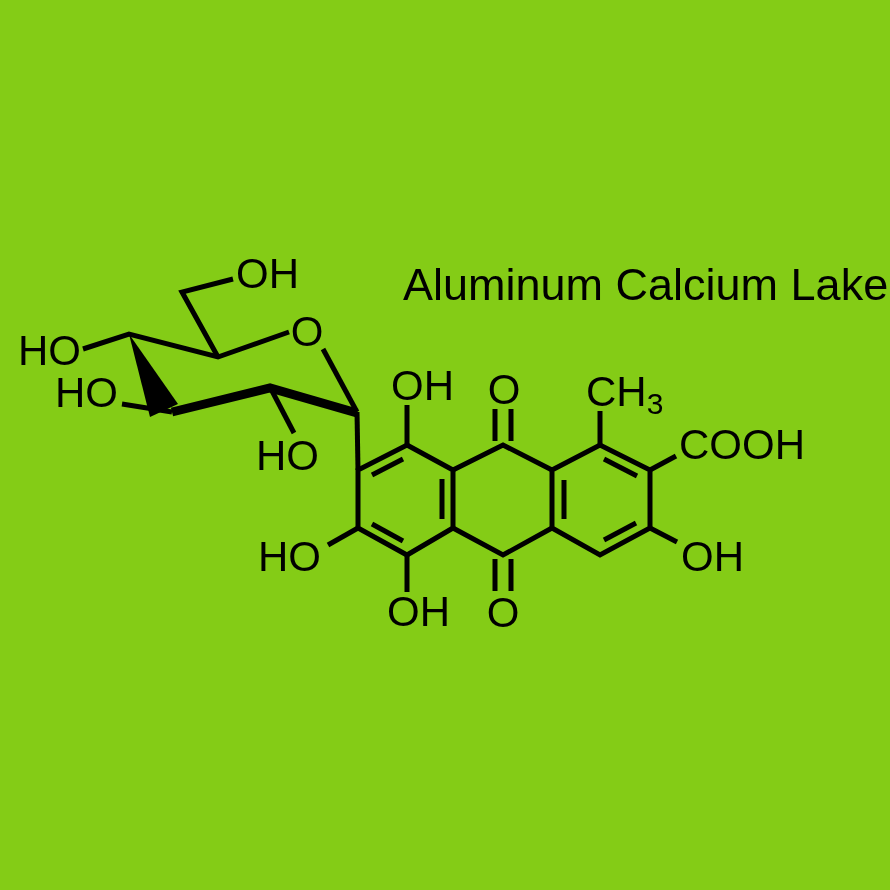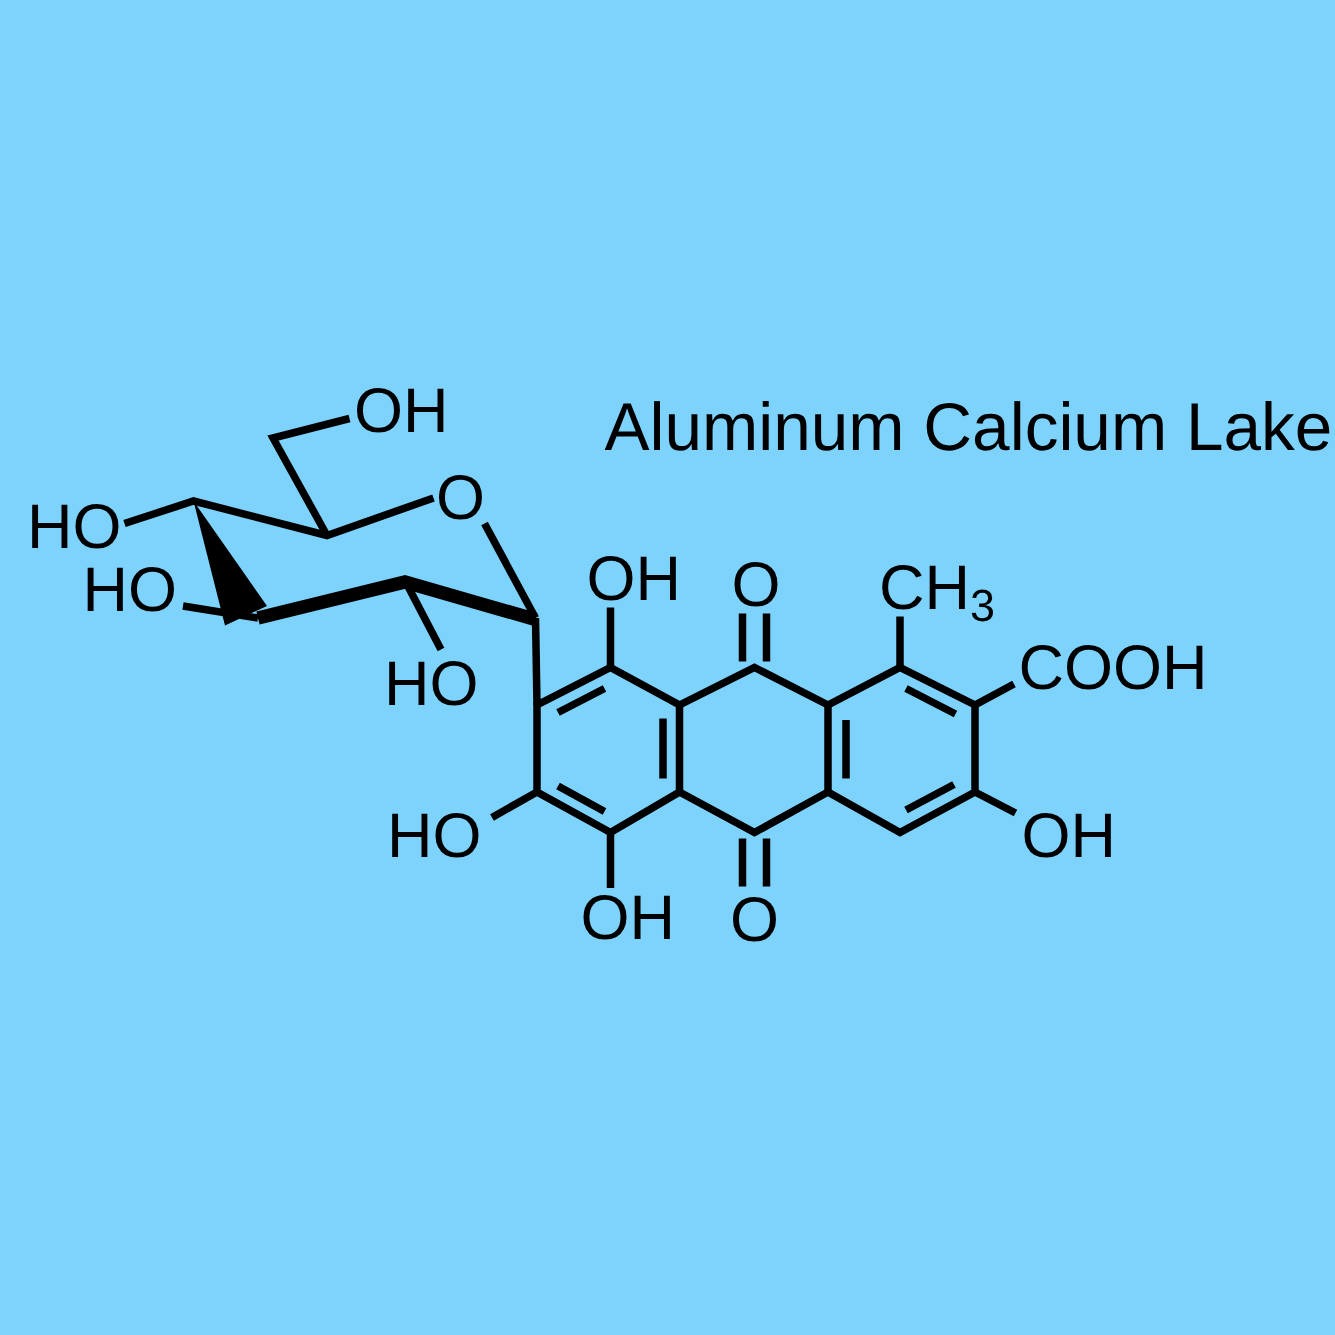--- a/index.html
+++ b/index.html
@@ -4,21 +4,21 @@
 <style>
   html, body {
     margin: 0;
     padding: 0;
     background: #ffffff;
   }
   .canvas {
     position: relative;
     width: 890px;
     height: 890px;
-    background: #7dd3fc;
+    background: #84cc16;
     overflow: hidden;
   }
   svg {
     display: block;
     width: 890px;
     height: 890px;
   }
   svg text {
     font-family: "Liberation Sans", "DejaVu Sans", sans-serif;
     font-weight: normal;

